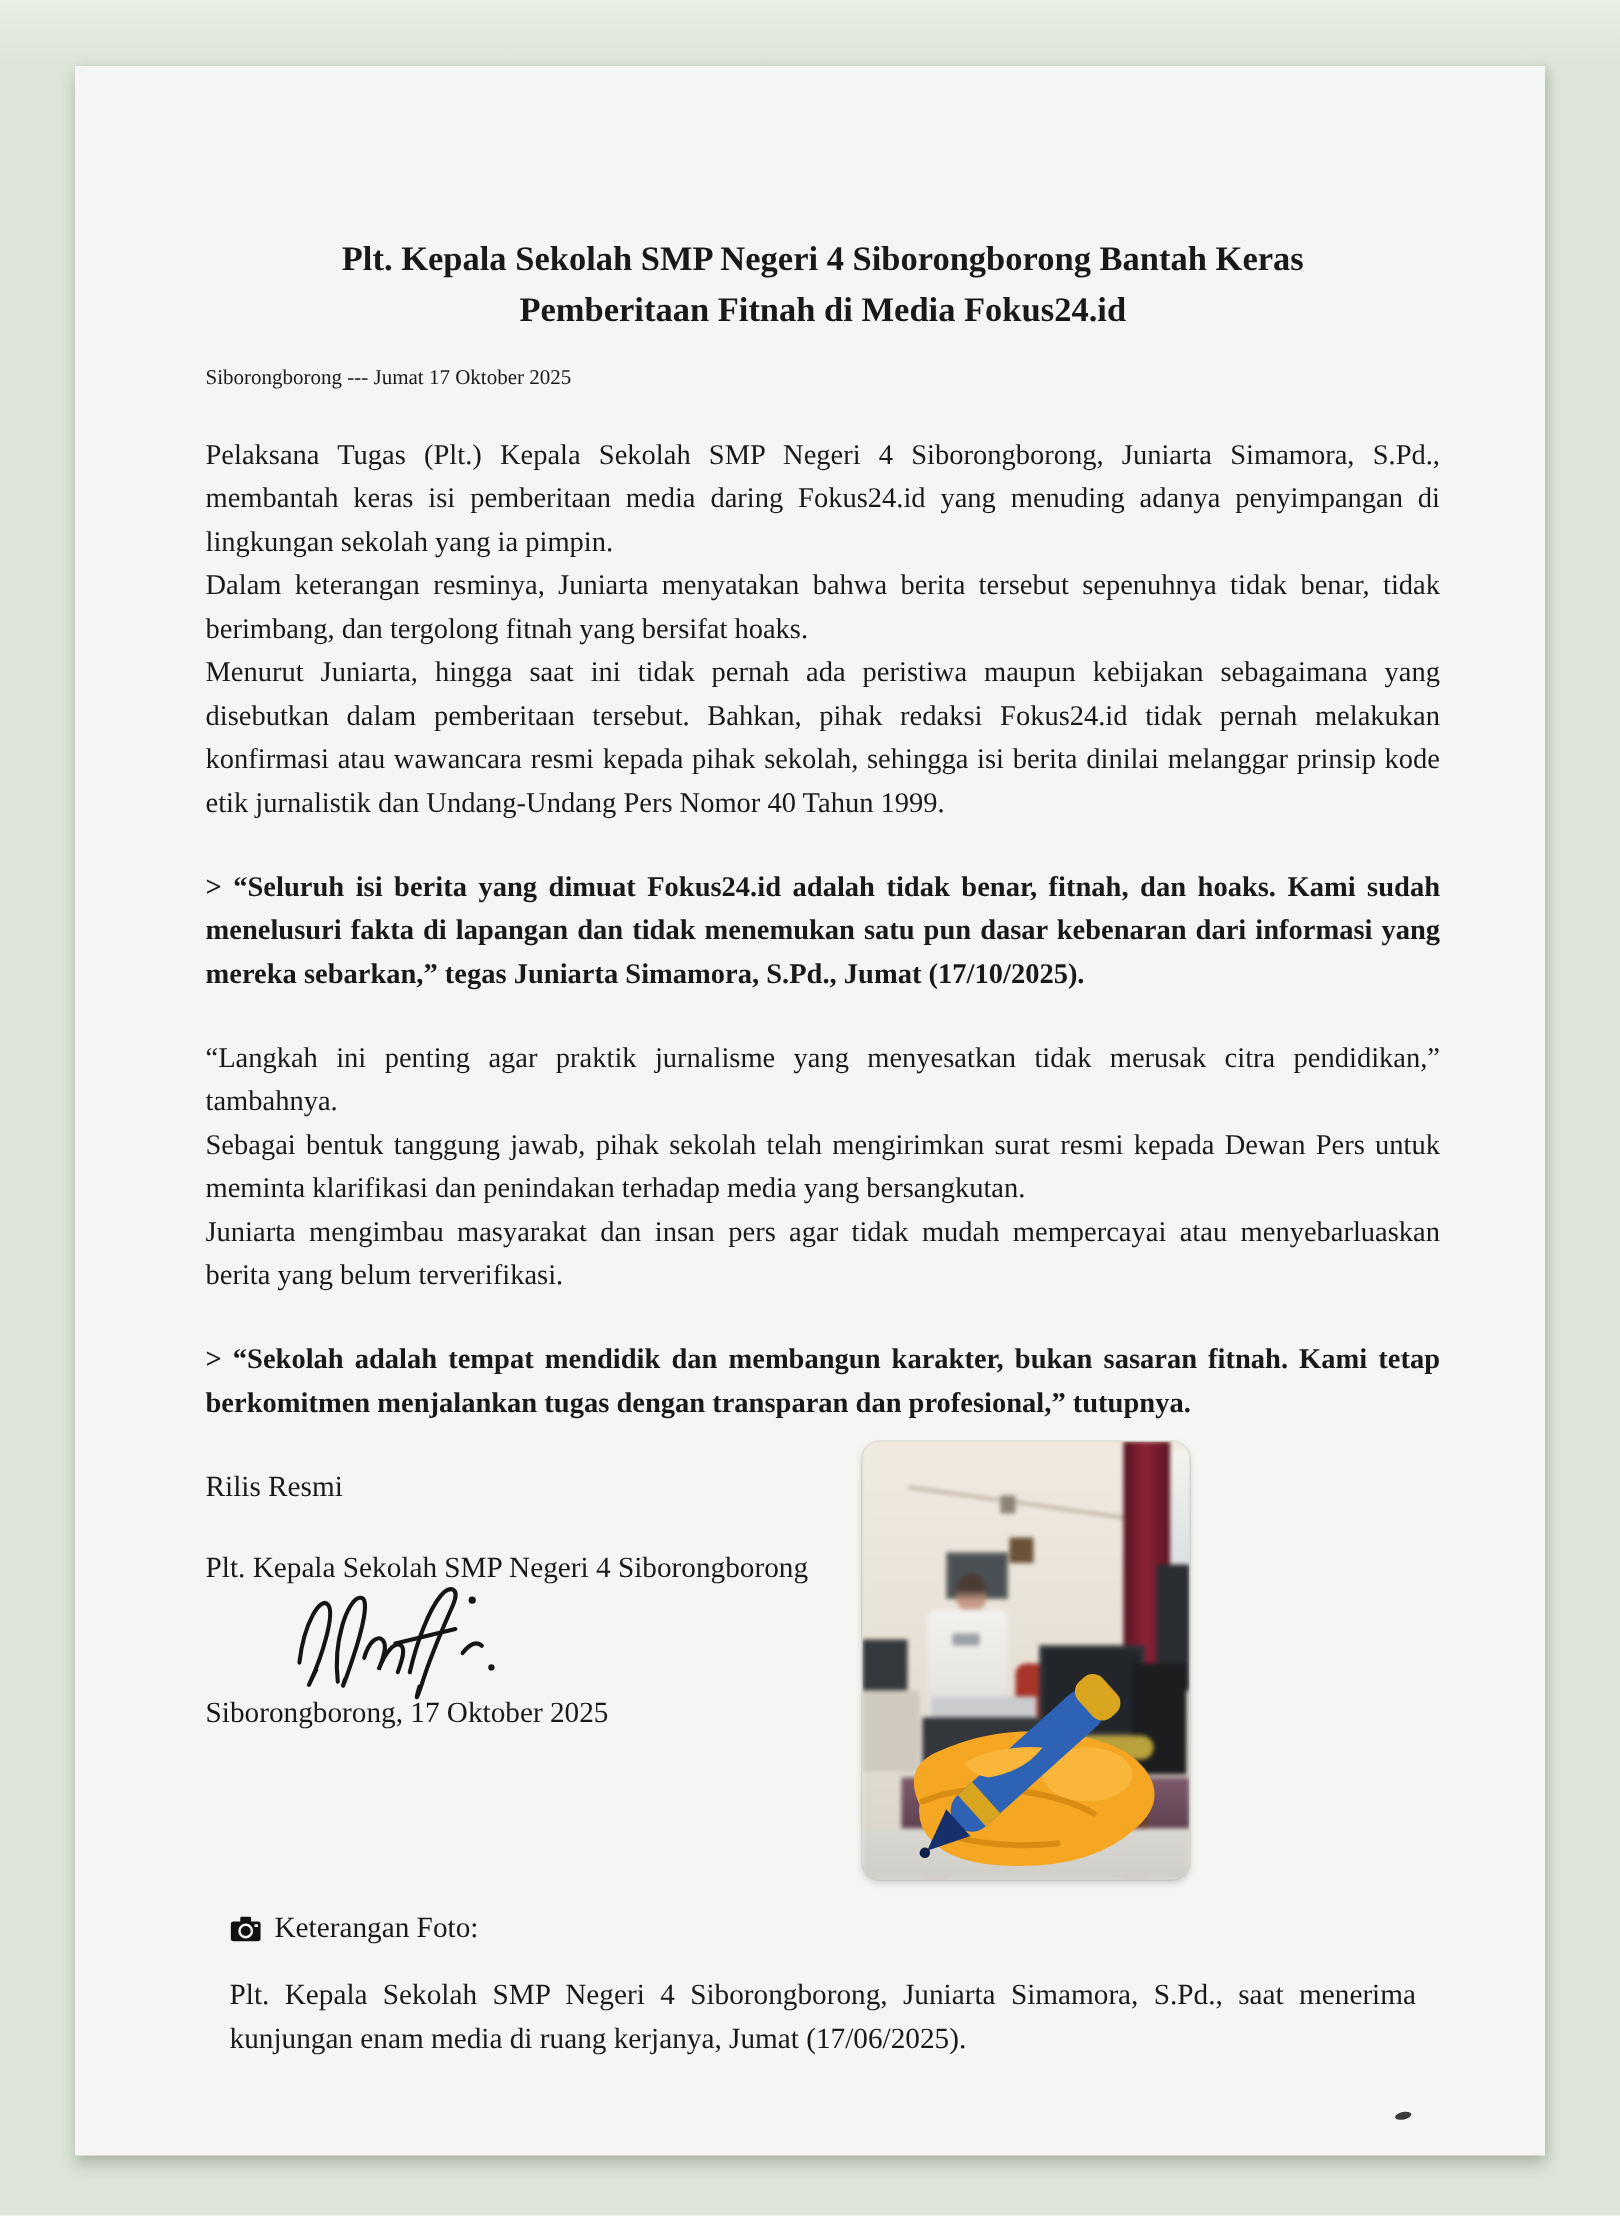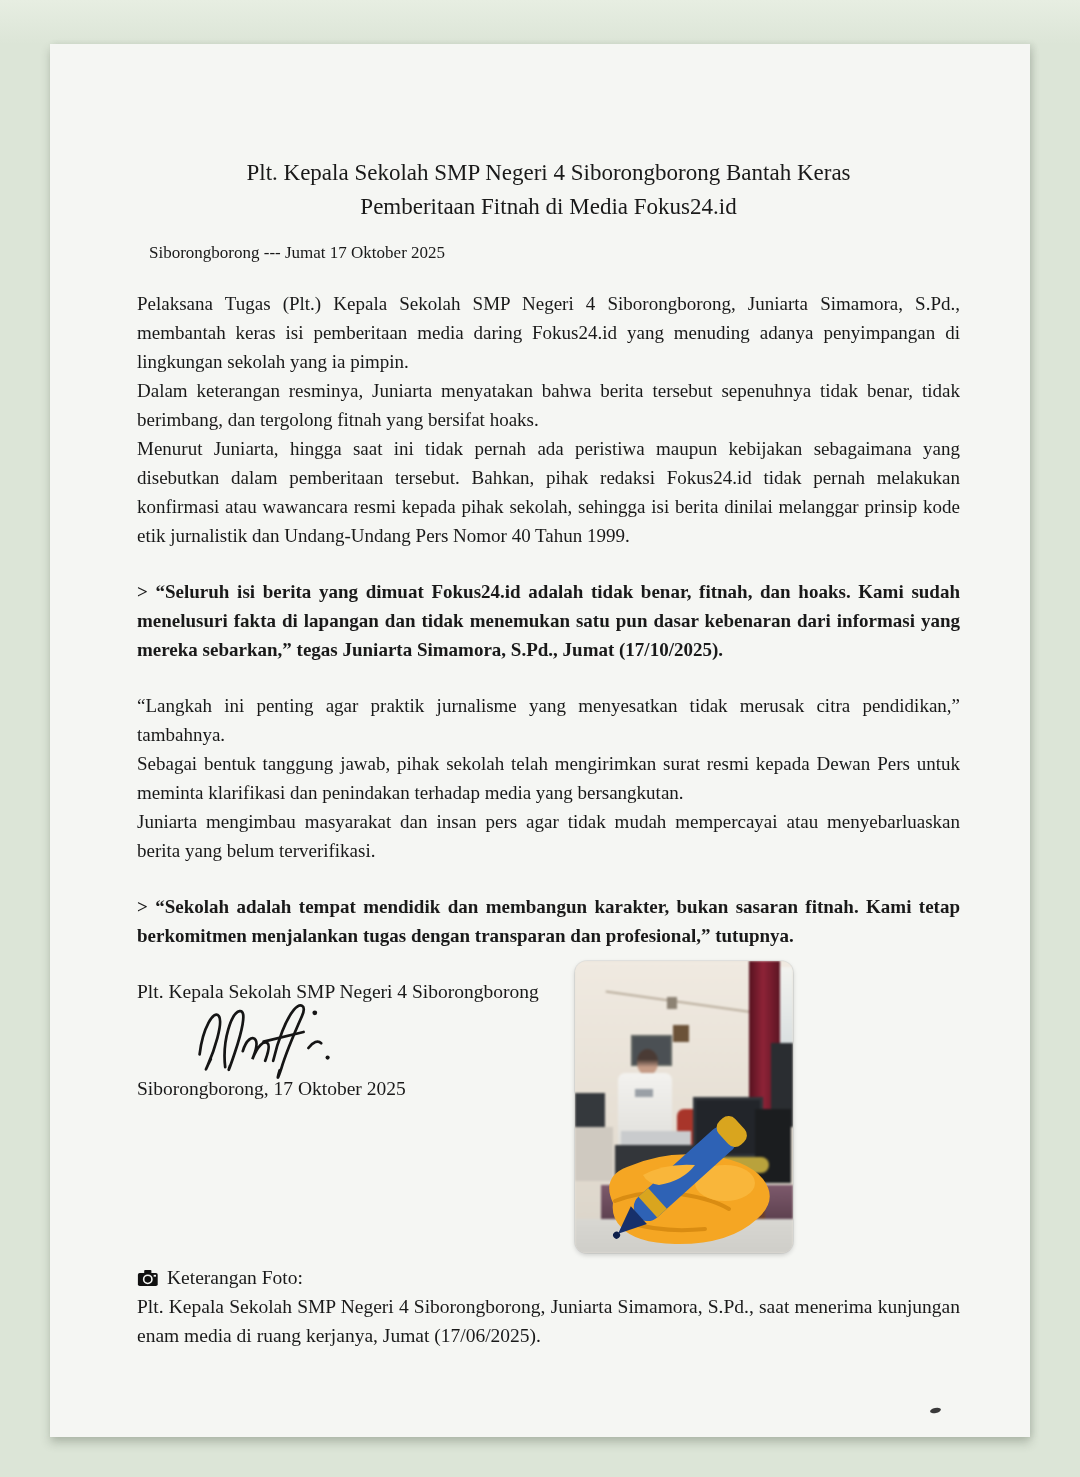--- a/index.html
+++ b/index.html
@@ -14,24 +14,24 @@
   .paper{
     position:absolute;left:50px;top:44px;
     width:980px;height:1393px;
     background:#f5f6f3;
     box-shadow:0 6px 9px rgba(60,70,55,.25), 3px 0 6px rgba(60,70,55,.10);
     box-sizing:border-box;
     padding:112px 70px 0 87px;
   }
   h1{
     margin:0;text-align:center;
-    font-size:23px;line-height:34px;font-weight:normal;
+    font-size:23px;line-height:34px;font-weight:bold;
   }
   h1 span{display:block;}
-  .dateline{margin:14px 0 0 12px;font-size:17px;line-height:29px;}
+  .dateline{margin:14px 0 0 0;font-size:14px;line-height:29px;}
   .bodytext{margin-top:22px;}
   .bodytext p{
     margin:0;font-size:19px;line-height:29px;
     text-align:justify;
   }
   .bodytext p.quote{font-weight:bold;margin:27px 0;}
   .release{position:relative;margin-top:16px;height:278px;font-size:19.5px;line-height:29px;}
   .release p{margin:0;}
   .release .office{margin-top:25px;width:445px;}
   .sig{
@@ -67,21 +67,21 @@
   .ph-tower{right:2px;top:148px;width:36px;height:74px;background:#1b1d1f;}
   .ph-cables{right:24px;top:196px;width:56px;height:16px;background:#b9a23c;border-radius:8px;}
   .ph-printer-top{left:46px;top:170px;width:70px;height:15px;background:#c9cbcd;}
   .ph-printer{left:40px;top:184px;width:78px;height:46px;background:#33363a;}
   .ph-desk{left:26px;top:224px;width:192px;height:34px;background:linear-gradient(180deg,#7d5a6c,#5e4150);}
   .ph-leg{left:42px;top:252px;width:15px;height:40px;background:#7b4a33;}
   .ph-leg2{right:28px;top:250px;width:18px;height:42px;background:#6b3f2c;}
   .ph-floor{left:0;bottom:0;width:100%;height:34px;background:linear-gradient(180deg,#d8d7d2,#cfcec9);}
   .hand-svg{position:absolute;left:4px;bottom:-4px;width:206px;height:152px;z-index:4;}
   .caption{margin-top:8px;font-size:19.5px;line-height:29px;}
-  .caption p{margin:0;}
+  .caption p{margin:16px;}
   .cap-head{display:flex;align-items:center;gap:8px;}
   .cam{display:inline-flex;width:22px;height:18px;}
   .cap-text{text-align:justify;}
   .speck{
     position:absolute;left:880px;top:1364px;
     width:11px;height:5px;background:#3a3a3a;
     border-radius:50%;transform:rotate(-12deg);
   }
 </style>
 </head>
@@ -101,20 +101,21 @@
     <p>Dalam keterangan resminya, Juniarta menyatakan bahwa berita tersebut sepenuhnya tidak benar, tidak berimbang, dan tergolong fitnah yang bersifat hoaks.</p>
     <p>Menurut Juniarta, hingga saat ini tidak pernah ada peristiwa maupun kebijakan sebagaimana yang disebutkan dalam pemberitaan tersebut. Bahkan, pihak redaksi Fokus24.id tidak pernah melakukan konfirmasi atau wawancara resmi kepada pihak sekolah, sehingga isi berita dinilai melanggar prinsip kode etik jurnalistik dan Undang-Undang Pers Nomor 40 Tahun 1999.</p>
     <p class="quote">&gt; “Seluruh isi berita yang dimuat Fokus24.id adalah tidak benar, fitnah, dan hoaks. Kami sudah menelusuri fakta di lapangan dan tidak menemukan satu pun dasar kebenaran dari informasi yang mereka sebarkan,” tegas Juniarta Simamora, S.Pd., Jumat (17/10/2025).</p>
     <p>“Langkah ini penting agar praktik jurnalisme yang menyesatkan tidak merusak citra pendidikan,” tambahnya.</p>
     <p>Sebagai bentuk tanggung jawab, pihak sekolah telah mengirimkan surat resmi kepada Dewan Pers untuk meminta klarifikasi dan penindakan terhadap media yang bersangkutan.</p>
     <p>Juniarta mengimbau masyarakat dan insan pers agar tidak mudah mempercayai atau menyebarluaskan berita yang belum terverifikasi.</p>
     <p class="quote">&gt; “Sekolah adalah tempat mendidik dan membangun karakter, bukan sasaran fitnah. Kami tetap berkomitmen menjalankan tugas dengan transparan dan profesional,” tutupnya.</p>
   </div>
 
   <div class="release">
+    <p>Rilis Resmi</p>
     <p class="office">Plt. Kepala Sekolah SMP Negeri 4 Siborongborong</p>
 
     <div class="sig">
       <svg viewBox="0 0 200 120" fill="none" stroke="#151515" stroke-width="3.4" stroke-linecap="round">
         <path d="M12,78 C16,44 30,22 36,30 C42,38 30,74 22,92 C18,101 20,96 26,84"></path>
         <path d="M44,94 C40,60 52,26 62,24 C72,22 64,52 56,76 C50,94 46,104 50,92"></path>
         <path d="M66,74 C70,60 78,54 82,60 C86,66 80,78 78,84 C84,68 92,60 97,64 C101,68 96,80 94,86"></path>
         <path d="M104,86 C110,60 120,34 130,22 C138,13 146,16 140,30 C132,48 120,76 114,96 C110,108 108,112 112,98"></path>
         <path d="M92,62 L142,50"></path>
         <path d="M148,70 C154,62 160,60 164,64"></path>

